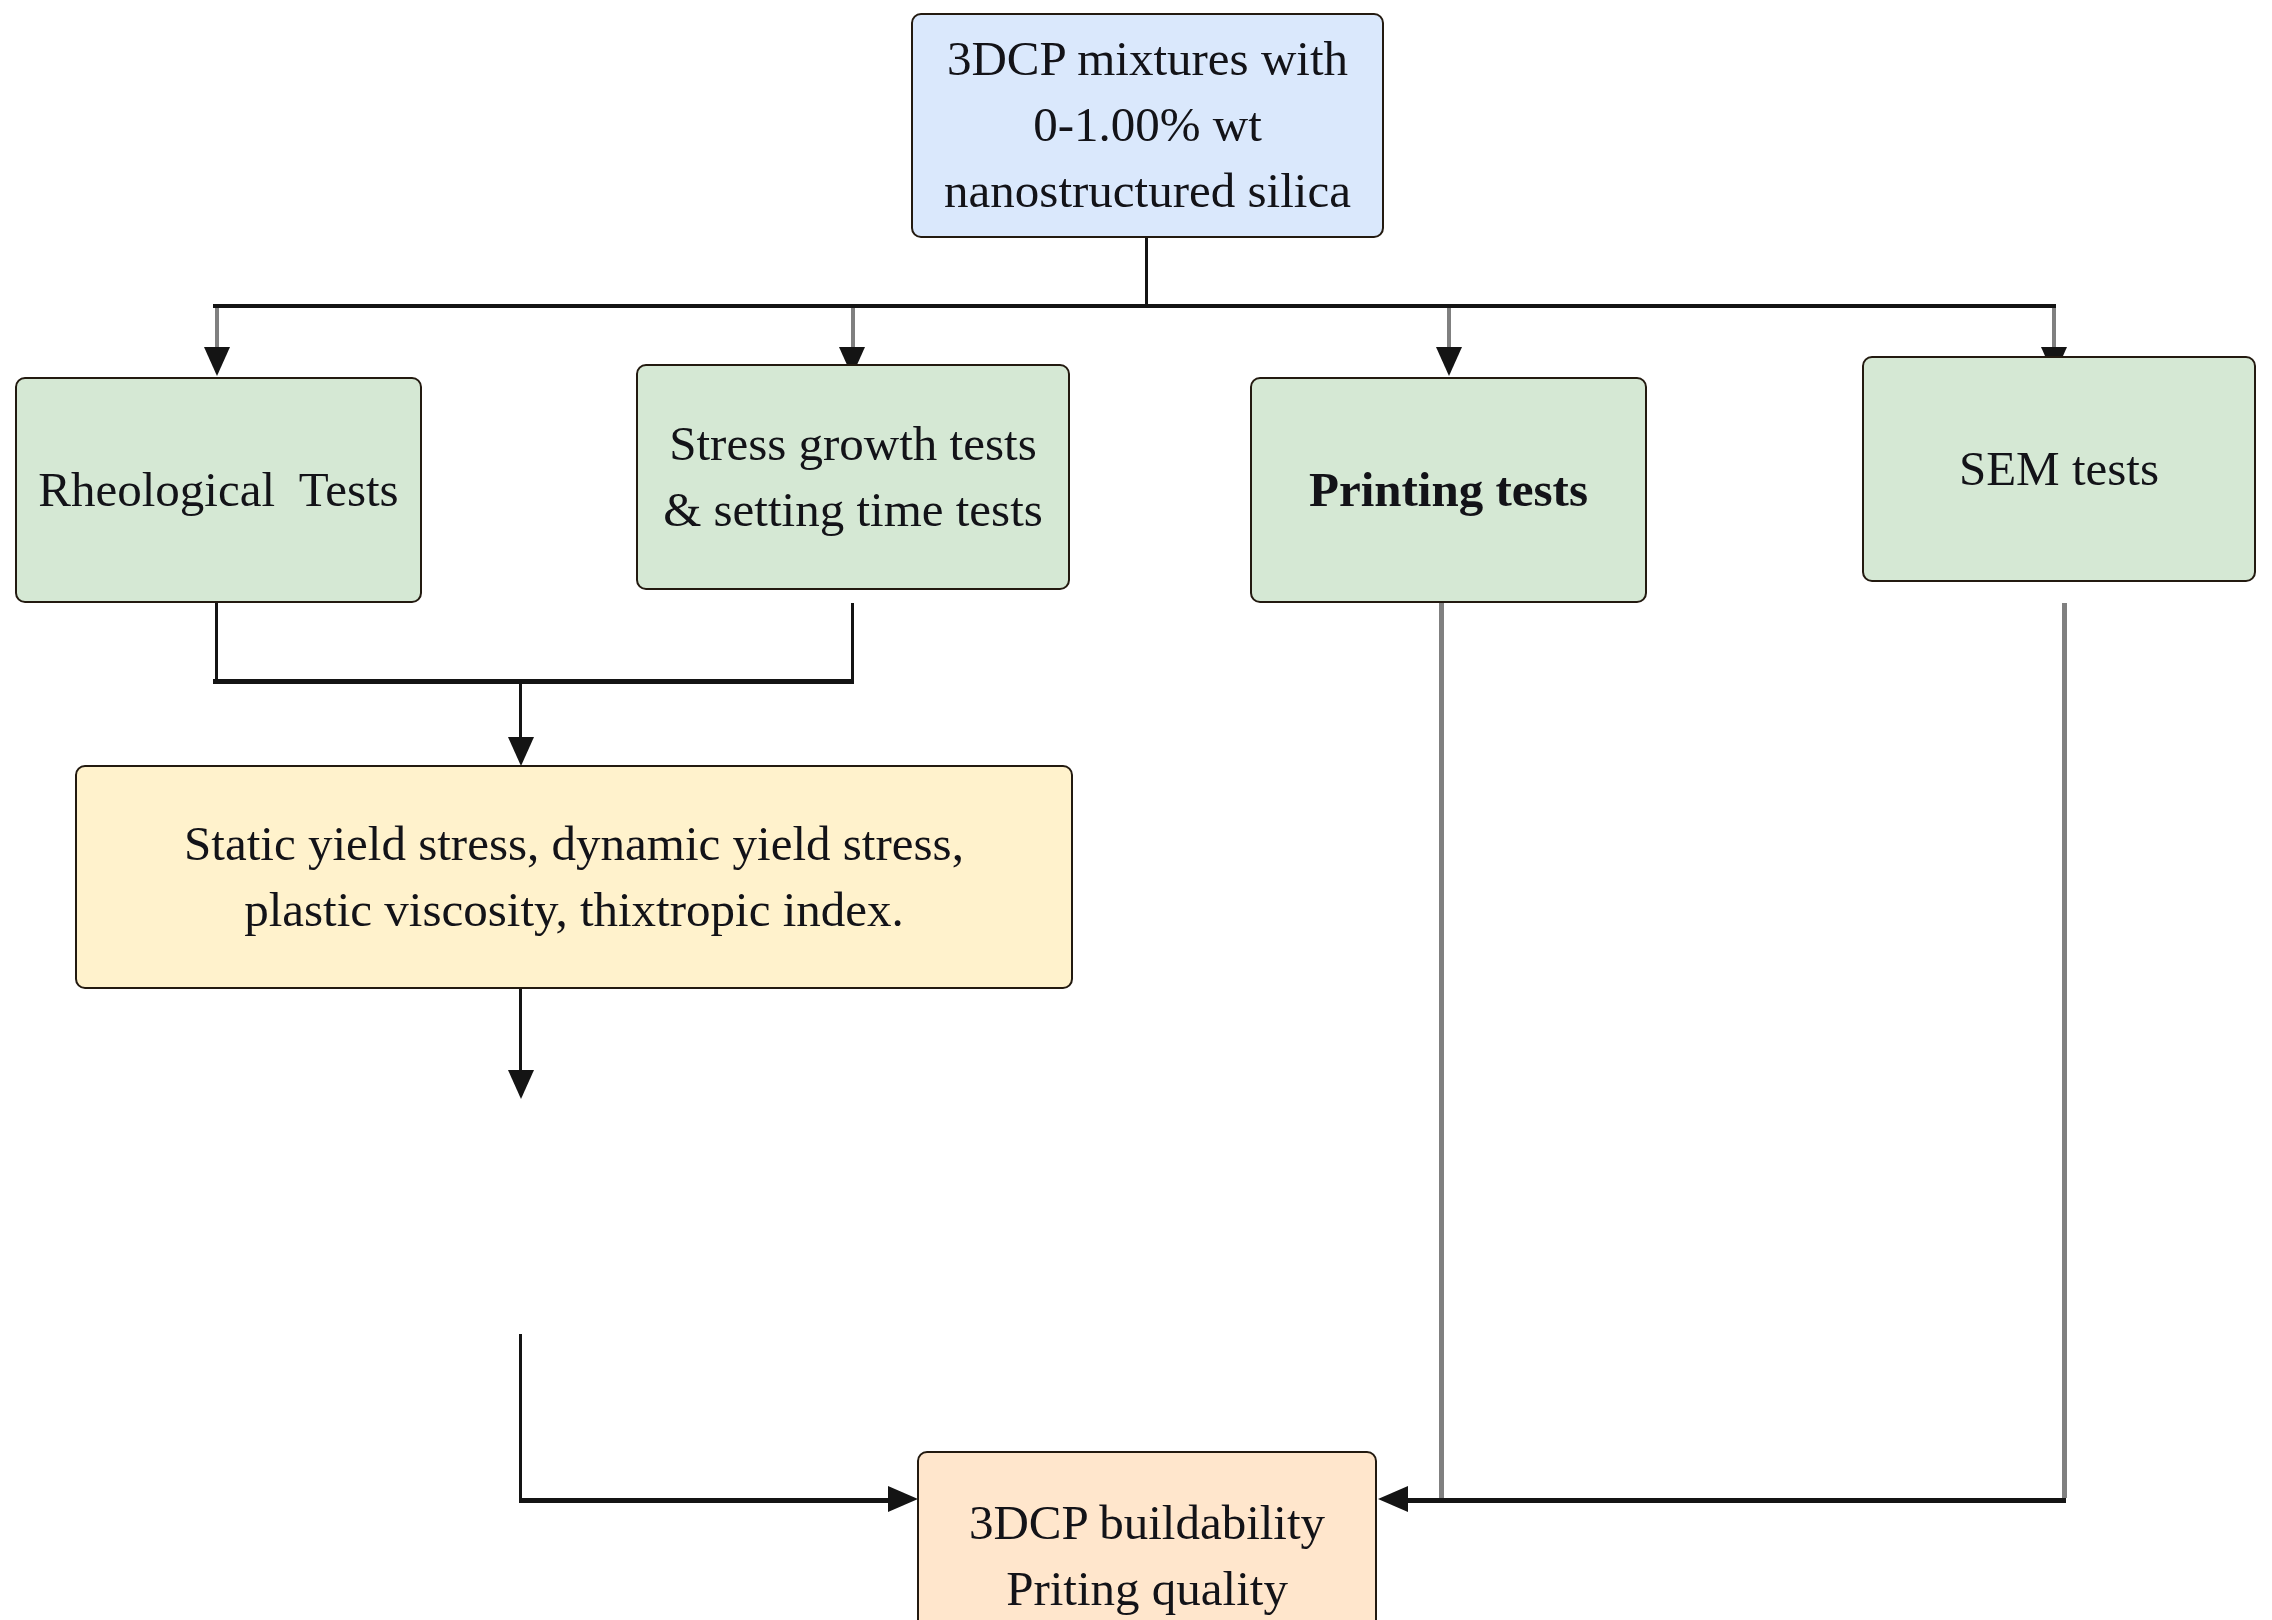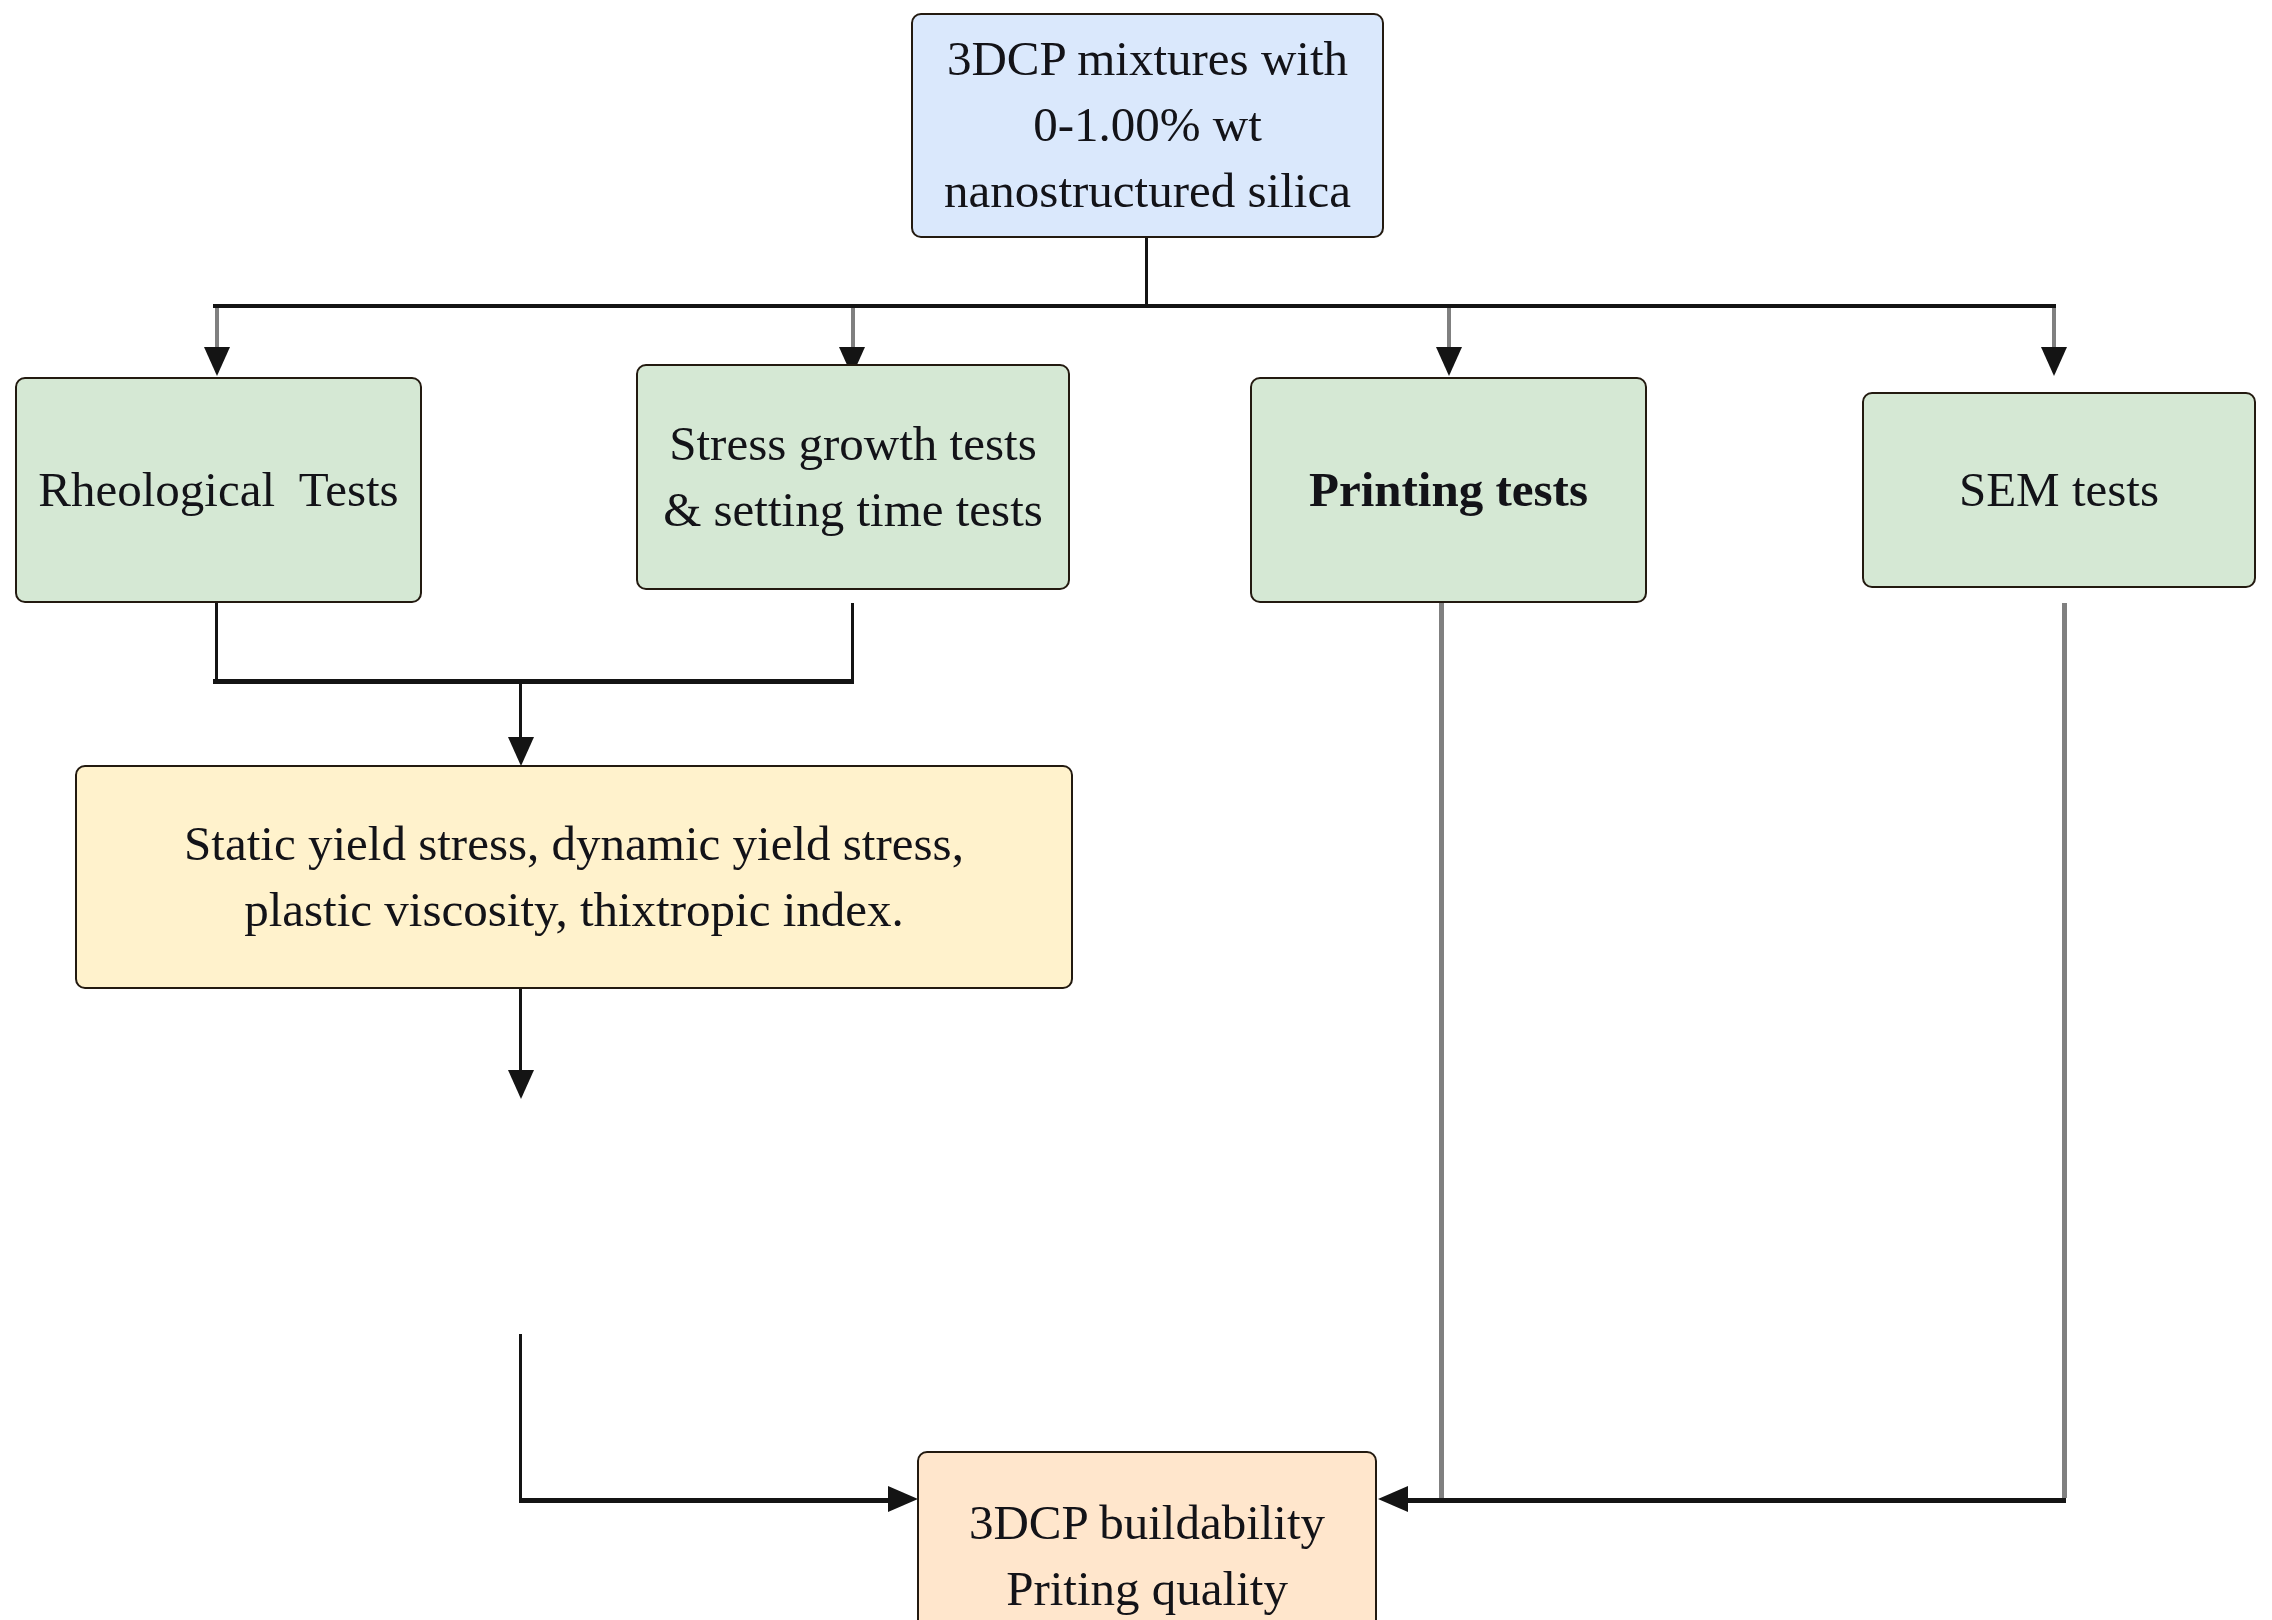--- a/index.html
+++ b/index.html
@@ -52,21 +52,21 @@
     border-top: 13.2px solid transparent;
     border-bottom: 13.2px solid transparent;
     border-right: 30px solid #141414;
   }
 
   
   #node-mixtures      { left: 911px; top: 12.7px;   width: 473px;  height: 225px; }
   #node-rheological   { left: 15px;   top: 377px;  width: 407px;  height: 226px; }
   #node-stress-growth { left: 636px; top: 364px;  width: 434px;  height: 226px; }
   #node-printing      { left: 1250px; top: 377px;  width: 397px;  height: 226px; font-weight: bold; }
-  #node-sem           { left: 1862px; top: 392px;  width: 394px;  height: 196px; }
+  #node-sem           { left: 1862px; top: 356px;  width: 394px;  height: 226px; }
   #node-rheo-params   { left: 75px;  top: 765px; width: 998px; height: 224px; }
   #node-criteria      { left: 230px;  top: 1099px; width: 592px; height: 236px; }
   #node-outcome       { left: 917px; top: 1403px; width: 460px;  height: 210px; margin-top: 48px; }
 </style>
 </head>
 <body>
 
 <div id="canvas">
 
   <div class="line" style="left:1145px; top:238px; width:2.9px; height:69px;"></div>

